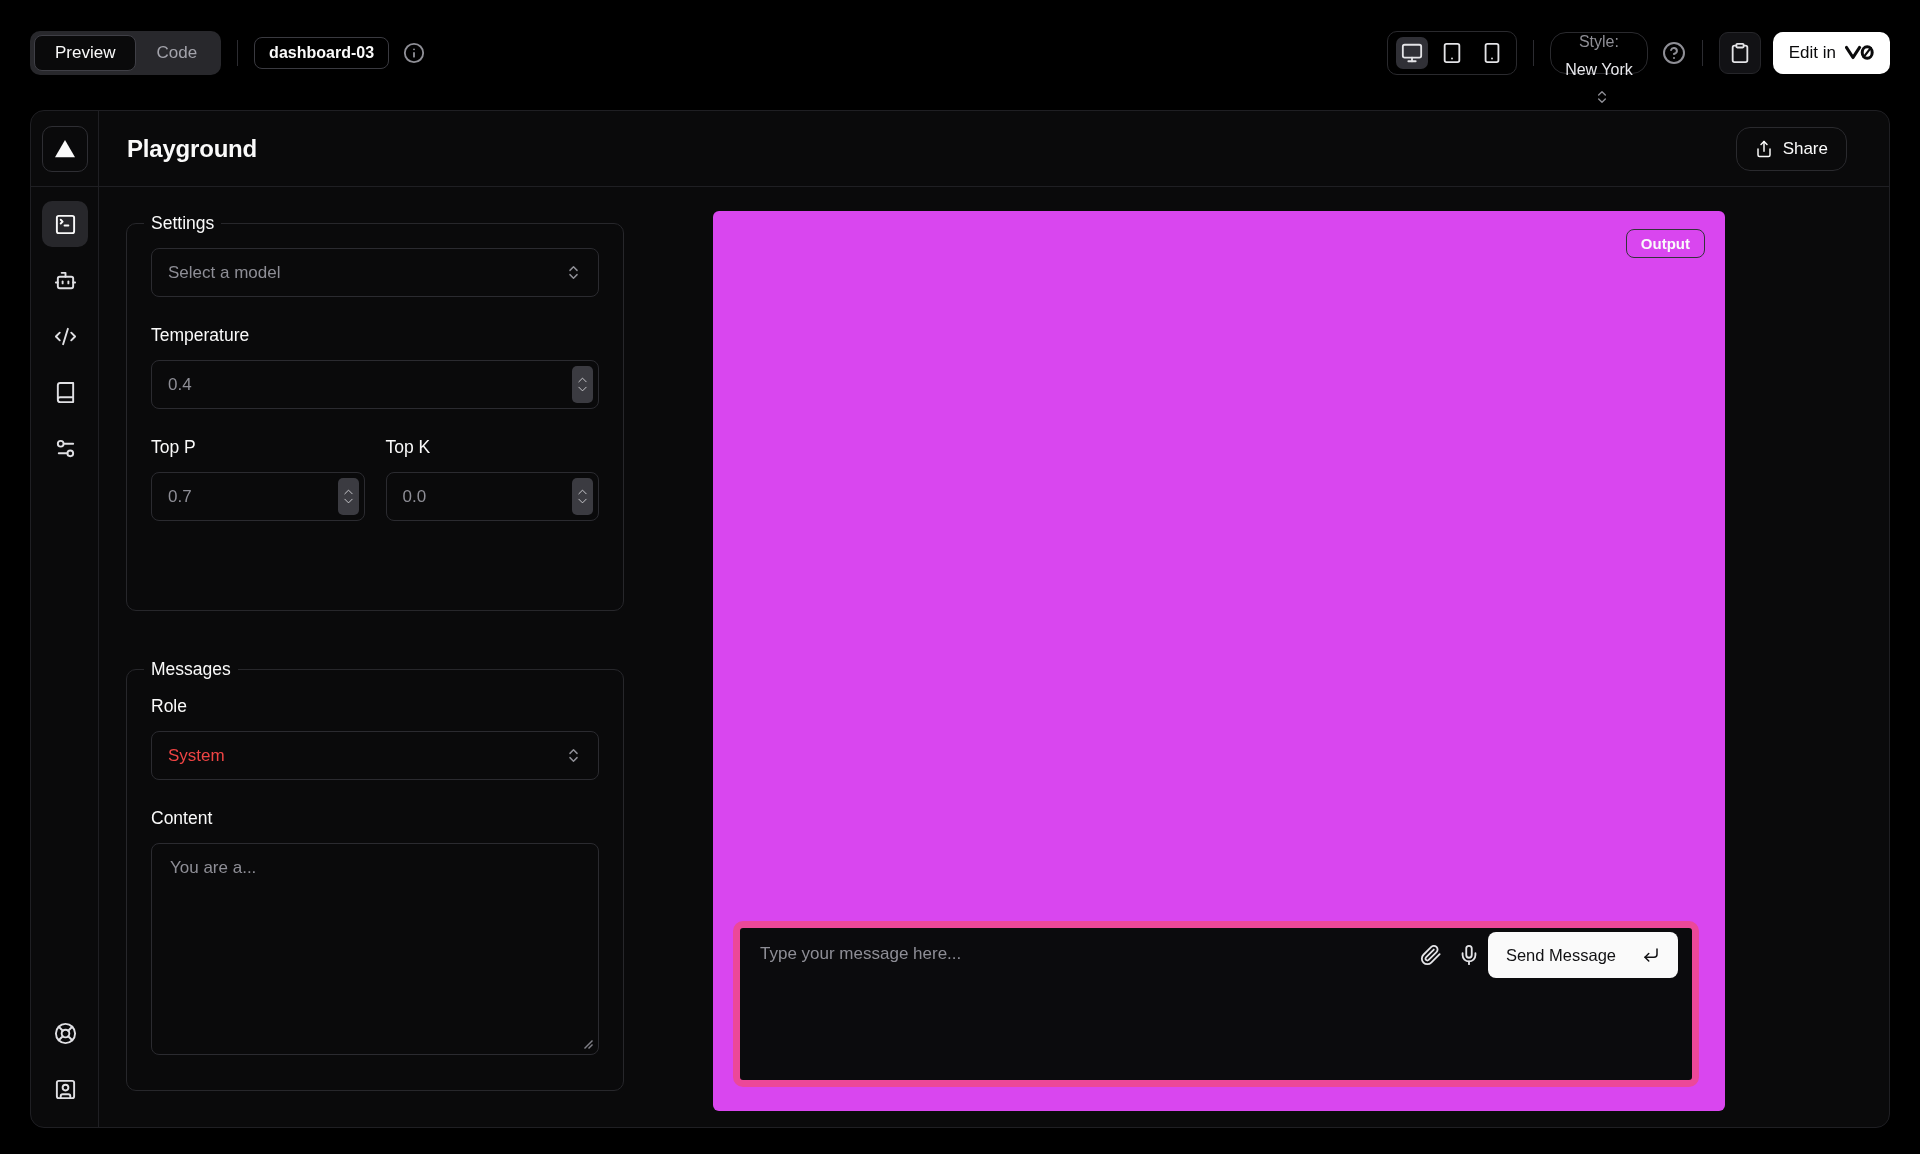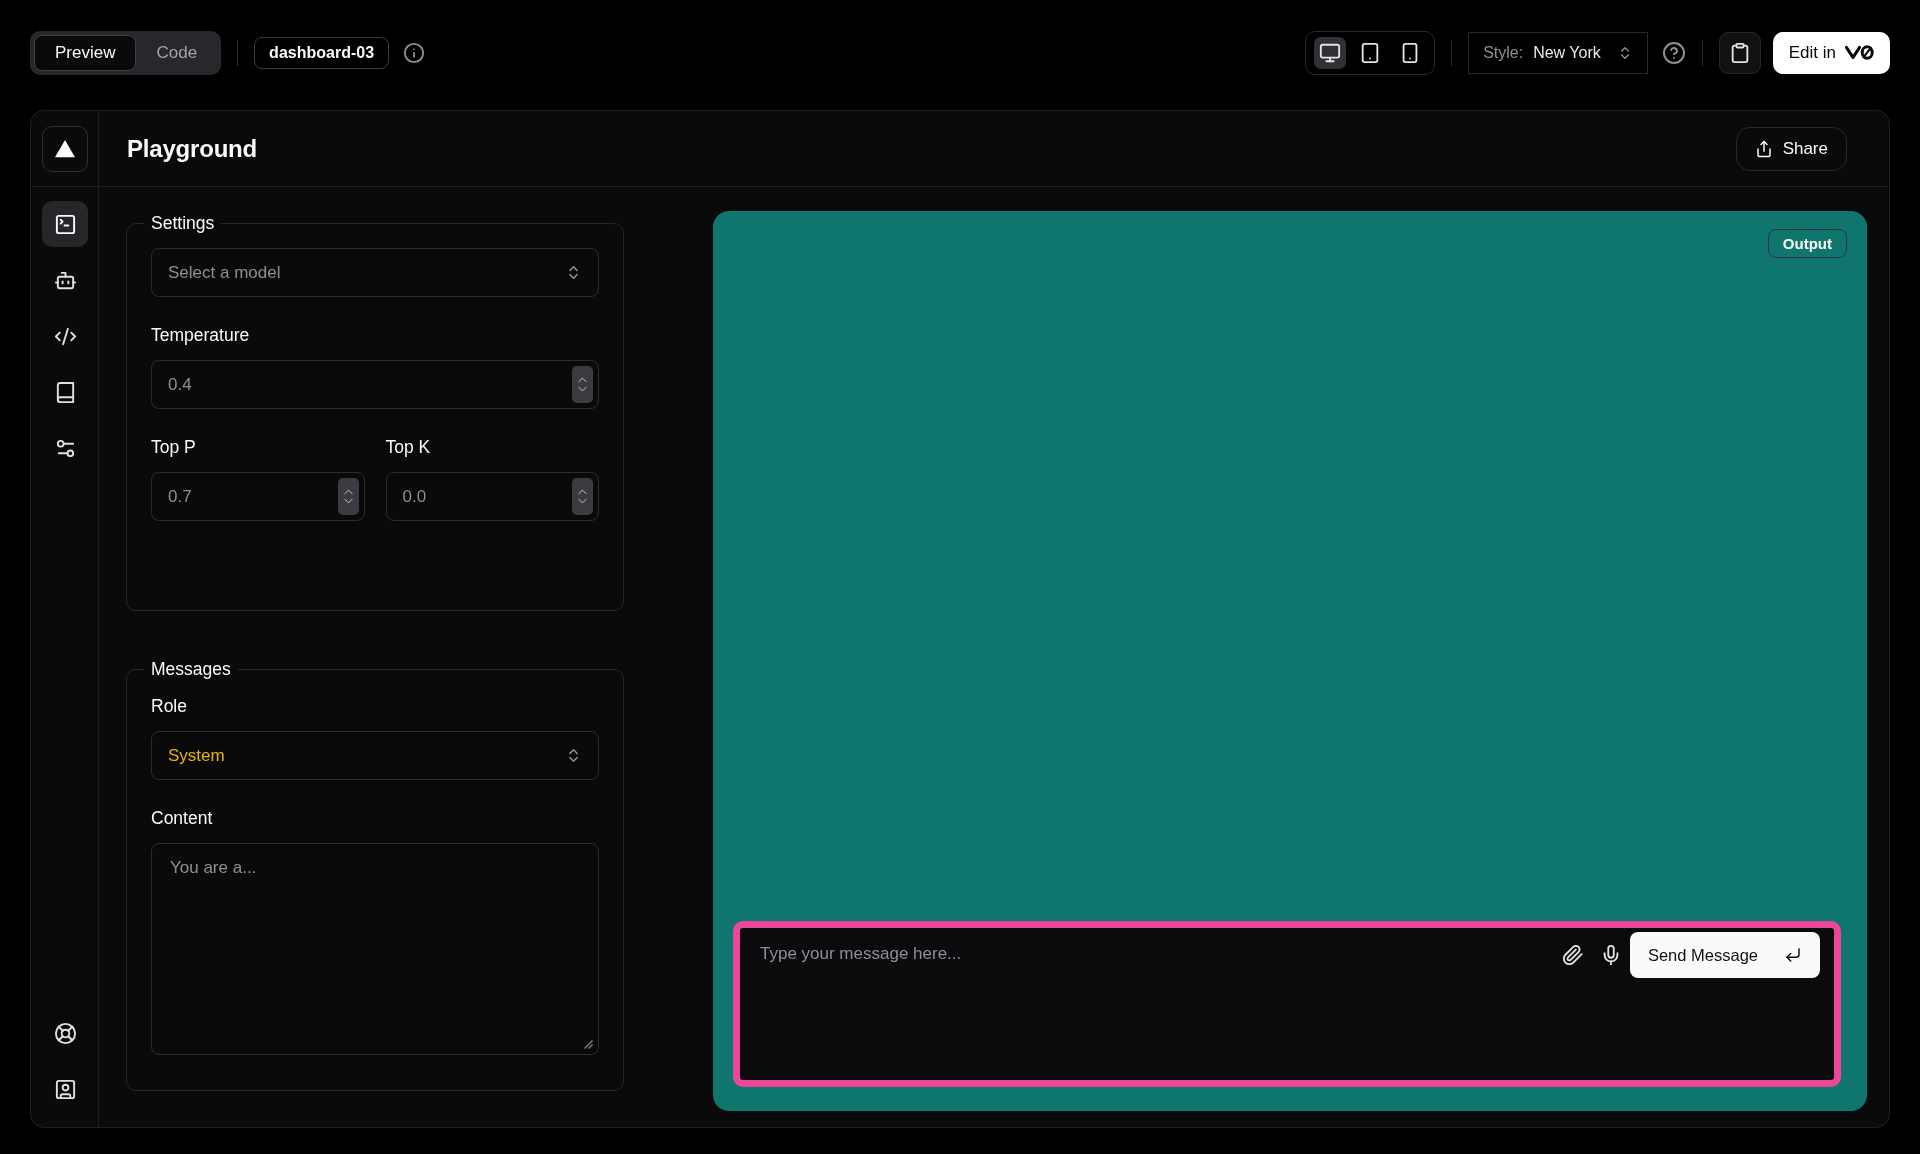--- a/index.html
+++ b/index.html
@@ -19,21 +19,21 @@
   .vsep { width:1px; height:26px; background:#2c2c31; margin:0 16px; }
   .badge-chip { border:1px solid #3a3a40; border-radius:8px; padding:4px 14px; font-size:16px;
     font-weight:600; color:#fafafa; height:32px; display:flex; align-items:center; }
   .info-btn { margin-left:14px; color:#8f8f96; display:flex; }
   .device-group { display:flex; align-items:center; gap:8px; border:1px solid #2a2a2e;
     border-radius:10px; height:44px; padding:0 8px; }
   .device-btn { width:32px; height:32px; display:flex; align-items:center; justify-content:center;
     border-radius:7px; color:#e4e4e7; cursor:pointer; }
   .device-btn.active { background:#303036; }
   .style-select { display:flex; align-items:center; gap:10px; border:1px solid #2a2a2e;
-    border-radius:0; height:42px; padding:0 14px; cursor:pointer; }
+    border-radius:16px; height:42px; padding:0 14px; cursor:pointer;flex-direction:column; }
   .style-label { color:#8f8f96; font-size:16px; }
   .style-value { color:#e8e8ec; font-size:16px; }
   .style-select .chev { color:#8f8f96; margin-left:6px; }
   .help-btn { margin-left:14px; color:#8f8f96; display:flex; }
   .clip-btn { width:42px; height:42px; border:1px solid #26262a; background:#121215; border-radius:9px;
     display:flex; align-items:center; justify-content:center; color:#e4e4e7; cursor:pointer; }
   .edit-btn { margin-left:12px; height:42px; background:#fff; color:#0a0a0b; border-radius:10px;
     display:flex; align-items:center; gap:9px; padding:0 16px; font-size:17px; font-weight:500; cursor:pointer; }
 
   
@@ -58,41 +58,41 @@
   fieldset { position:absolute; left:95px; width:498px; border:1px solid #27272b;
     border-radius:10px; padding:0 24px; }
   legend { font-size:17.5px; font-weight:500; padding:0 7px; margin-left:-7px; color:#fafafa; }
   .fs-settings { top:102px; height:398px; }
   .fs-messages { top:548px; height:432px; }
   .fld-label { display:block; font-size:17.5px; font-weight:500; color:#fafafa; }
   .mt-lg { margin-top:28px; } .mt-sm { margin-top:16px; } .mt-xs { margin-top:14px; }
   .sel { height:49px; border:1px solid #2b2b30; border-radius:8px; display:flex; align-items:center;
     justify-content:space-between; padding:0 16px; cursor:pointer; background:#0a0a0b; }
   .sel-text-muted { color:#8e8e96; font-size:17px; }
-  .sel-text { color:#eab308; font-size:17px; }
+  .sel-text { color:#ef4444; font-size:17px; }
   .sel .chev { color:#8f8f96; }
   .num-wrap { position:relative; height:49px; }
   .num-input { width:100%; height:49px; background:transparent; border:1px solid #2b2b30;
     border-radius:8px; padding:0 40px 0 16px; font-size:17px; color:#fafafa; outline:none;
     font-family:"Liberation Sans","DejaVu Sans",sans-serif; }
   .num-input::placeholder { color:#8e8e96; opacity:1; }
   .spin { position:absolute; right:6px; top:6px; width:21px; height:37px; background:#3b3b41;
     border-radius:5px; display:flex; flex-direction:column; align-items:center; justify-content:center;
     gap:3px; color:#d2d2d7; cursor:pointer; }
   .two-col { display:grid; grid-template-columns:1fr 1fr; column-gap:21px; }
   .ta-wrap { position:relative; height:212px; }
   .ta { width:100%; height:100%; background:transparent; border:1px solid #2b2b30; border-radius:8px;
     padding:14px 18px; font-size:17px; color:#fafafa; outline:none; resize:none;
     font-family:"Liberation Sans","DejaVu Sans",sans-serif; }
   .ta::placeholder { color:#8e8e96; opacity:1; }
   .resize-grip { position:absolute; right:5px; bottom:5px; color:#808088; }
 
   
-  .output { position:absolute; left:682px; top:100px; width:1154px; height:900px;
-    background:#0f766e; border-radius:16px; }
+  .output { position:absolute; left:682px; top:100px; width:1012px; height:900px;
+    background:#d946ef; border-radius:6px; }
   .out-badge { position:absolute; top:18px; right:20px; border:1px solid #34343a; border-radius:8px;
     padding:5px 14px; font-size:15px; font-weight:600; color:#fafafa; }
   .composer { position:absolute; left:20px; right:26px; bottom:24px; height:166px;
     background:#0b0b0d; border:7px solid #ec4899; border-radius:10px;
     display:flex; }
   .composer .ta-msg { flex:1; background:transparent; border:none; outline:none; resize:none;
     padding:16px 20px; font-size:17px; color:#fafafa;
     font-family:"Liberation Sans","DejaVu Sans",sans-serif; }
   .composer .ta-msg::placeholder { color:#8e8e96; opacity:1; }
   .comp-row { height:62px; display:flex; align-items:center; padding:0 14px 8px 14px; }

